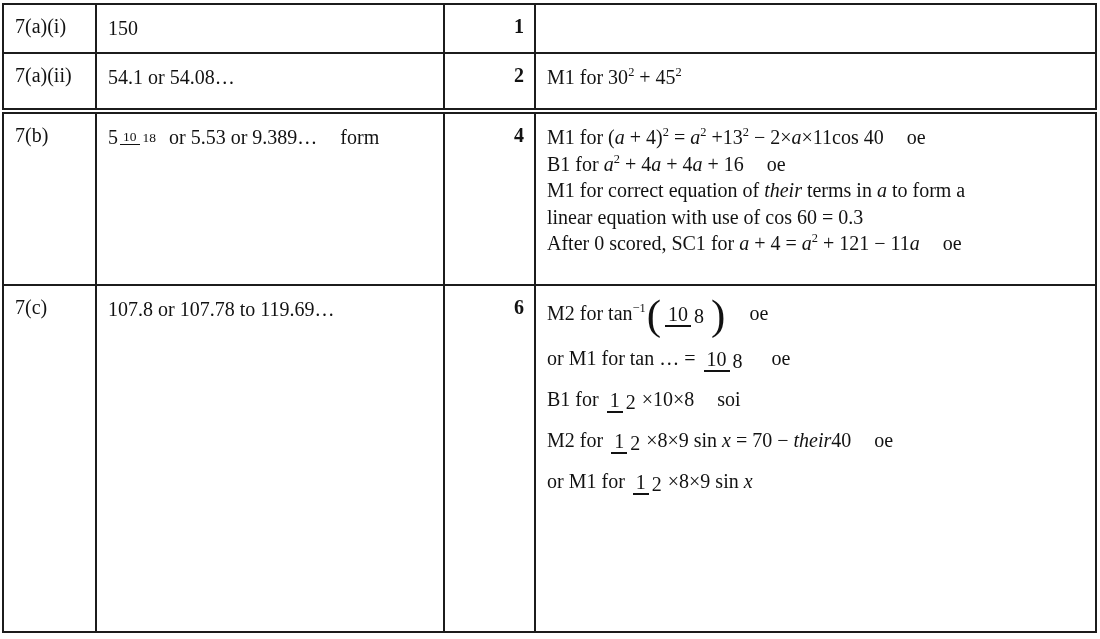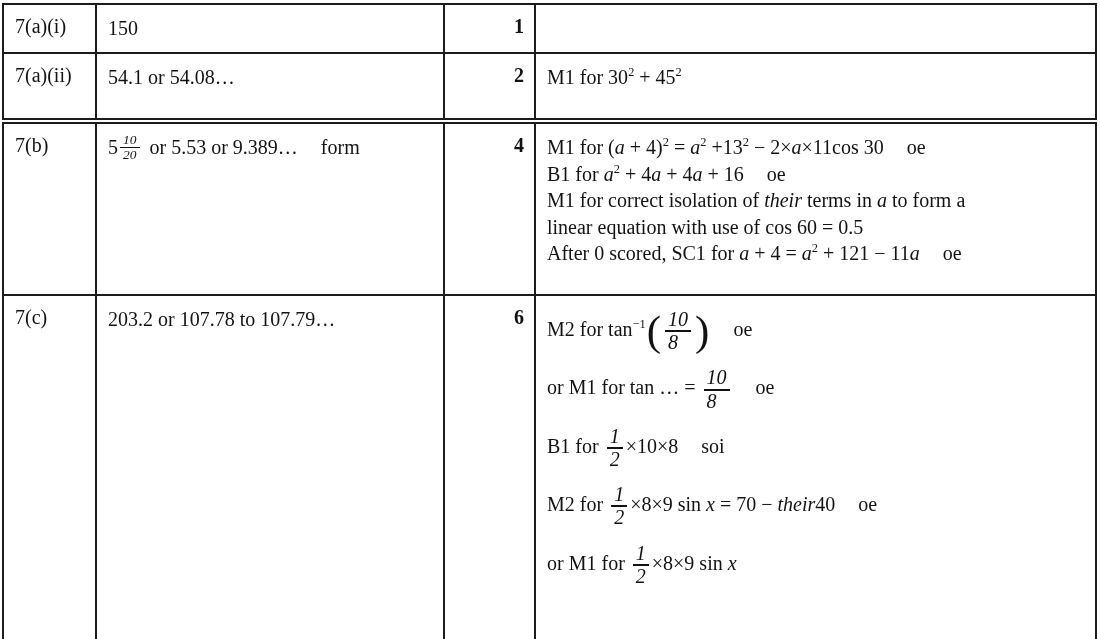--- a/index.html
+++ b/index.html
@@ -33,42 +33,41 @@
   tr.section-end td {
     border-bottom-style: double;
     border-bottom-width: 6px;
   }
   td.q  { padding-left: 9px; }
   td.m  { text-align: right; font-weight: bold; padding-right: 12px; }
   td.g  { padding-left: 10px; padding-top: 9px; }
   td.a  { padding-left: 12px; }
 
   tr.r0 { height: 49px; }
-  tr.r1 { height: 68px; }
+  tr.r1 { height: 58px; }
   tr.r2 { height: 174px; }
   tr.r3 { height: 347px; margin-left: 28px; }
 
   .al, .gl { line-height: 1.33; }
   .gl.tall { margin: 8px 0 14px; }
   .gl.tall:first-child { margin-top: 3px; }
 
   sup {
     font-size: 0.62em;
     line-height: 0;
     letter-spacing: 0;
   }
   .frac {
     display: inline-flex;
-    flex-direction: column;
-    align-items: flex-start;
+    flex-direction: row;
+    align-items: flex-end;
     vertical-align: middle;
     line-height: 1.06;
     margin: 0 3px;
     text-align: center;
-    font-style: italic;
   }
   .frac .num { display: block; padding: 0 3px; border-bottom: 2px solid #121212; }
   .frac .den { display: block; padding: 0 3px; }
   .frac.sm {
     font-size: 13.5px;
     margin: 0 5px 0 2px;
     transform: translateY(-2px);
   }
   .frac.sm .num { border-bottom-width: 1.5px; }
   .bigparen {
@@ -110,36 +109,36 @@
           <td class="m"><span>2</span></td>
           <td class="g">
             <div class="gl"><strong>M1</strong><span> for 30</span><sup>2</sup><span> + 45</span><sup>2</sup></div>
           </td>
         </tr>
         <tr class="r2">
           <td class="q"><span>7(b)</span></td>
           <td class="a">
             <div class="al"><span>5</span><span class="frac sm">
                 <span class="num">10</span>
-                <span class="den">20</span>
+                <span class="den">18</span>
               </span><span> or 5.53 or 9.389…</span><span class="gap"></span><span>form</span></div>
           </td>
           <td class="m"><span>4</span></td>
           <td class="g">
-            <div class="gl"><strong>M1</strong><span> for (</span><em>a</em><span> + 4)</span><sup>2</sup><span> = </span><em>a</em><sup>2</sup><span> +13</span><sup>2</sup><span> − 2×</span><em>a</em><span>×11cos 30</span><span class="gap"></span><span>oe</span></div>
+            <div class="gl"><strong>M1</strong><span> for (</span><em>a</em><span> + 4)</span><sup>2</sup><span> = </span><em>a</em><sup>2</sup><span> +13</span><sup>2</sup><span> − 2×</span><em>a</em><span>×11cos 40</span><span class="gap"></span><span>oe</span></div>
             <div class="gl"><strong>B1</strong><span> for </span><em>a</em><sup>2</sup><span> + 4</span><em>a</em><span> + 4</span><em>a</em><span> + 16</span><span class="gap"></span><span>oe</span></div>
-            <div class="gl"><strong>M1</strong><span> for correct isolation of </span><em>their</em><span> terms in </span><em>a</em><span> to form a</span></div>
-            <div class="gl"><span>linear equation with use of cos 60 = 0.5</span></div>
+            <div class="gl"><strong>M1</strong><span> for correct equation of </span><em>their</em><span> terms in </span><em>a</em><span> to form a</span></div>
+            <div class="gl"><span>linear equation with use of cos 60 = 0.3</span></div>
             <div class="gl"><span>After 0 scored, </span><strong>SC1</strong><span> for </span><em>a</em><span> + 4 = </span><em>a</em><sup>2</sup><span> + 121 − 11</span><em>a</em><span class="gap"></span><span>oe</span></div>
           </td>
         </tr>
         <tr class="r3">
           <td class="q"><span>7(c)</span></td>
           <td class="a">
-            <div class="al"><span>203.2 or 107.78 to 107.79…</span></div>
+            <div class="al"><span>107.8 or 107.78 to 119.69…</span></div>
           </td>
           <td class="m"><span>6</span></td>
           <td class="g">
             <div class="gl tall"><strong>M2</strong><span> for tan</span><sup>−1</sup><span class="bigparen">(</span><span class="frac">
                 <span class="num">10</span>
                 <span class="den">8</span>
               </span><span class="bigparen">)</span><span class="gap"></span><span>oe</span></div>
             <div class="gl tall"><span>or </span><strong>M1</strong><span> for tan … = </span><span class="frac">
                 <span class="num">10</span>
                 <span class="den">8</span>

